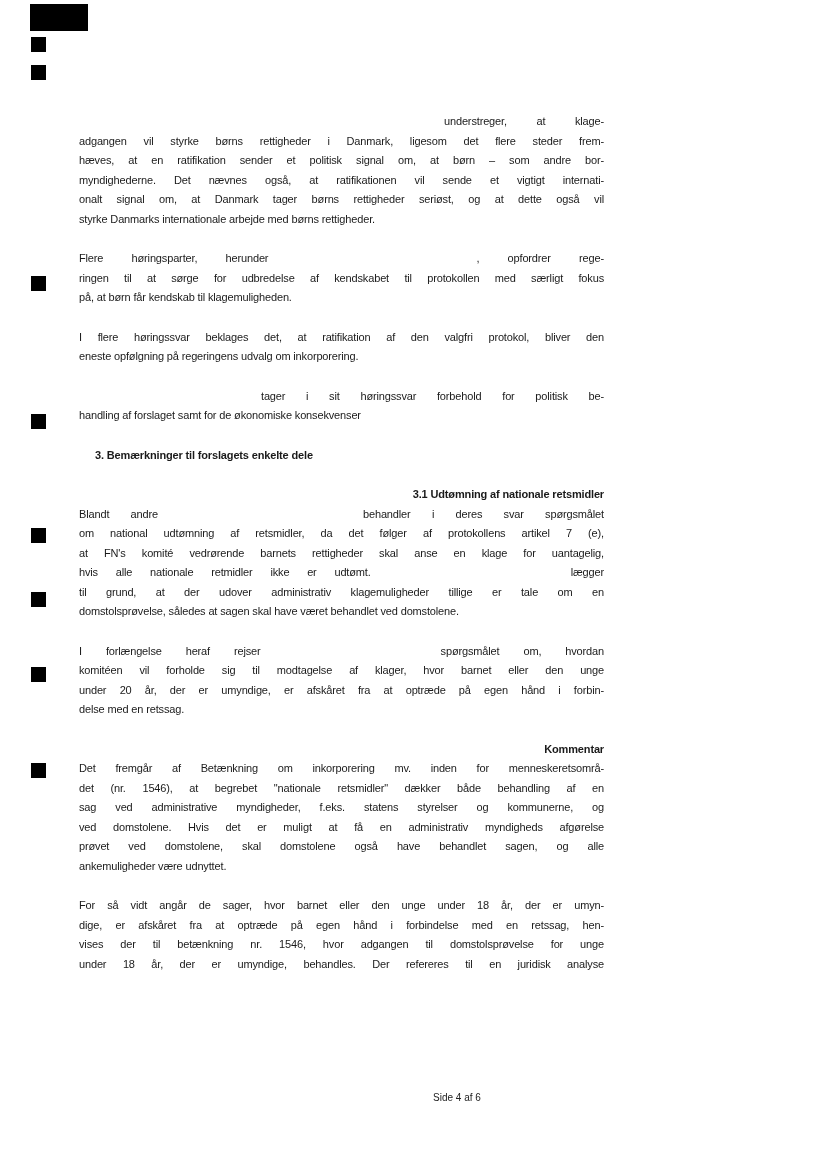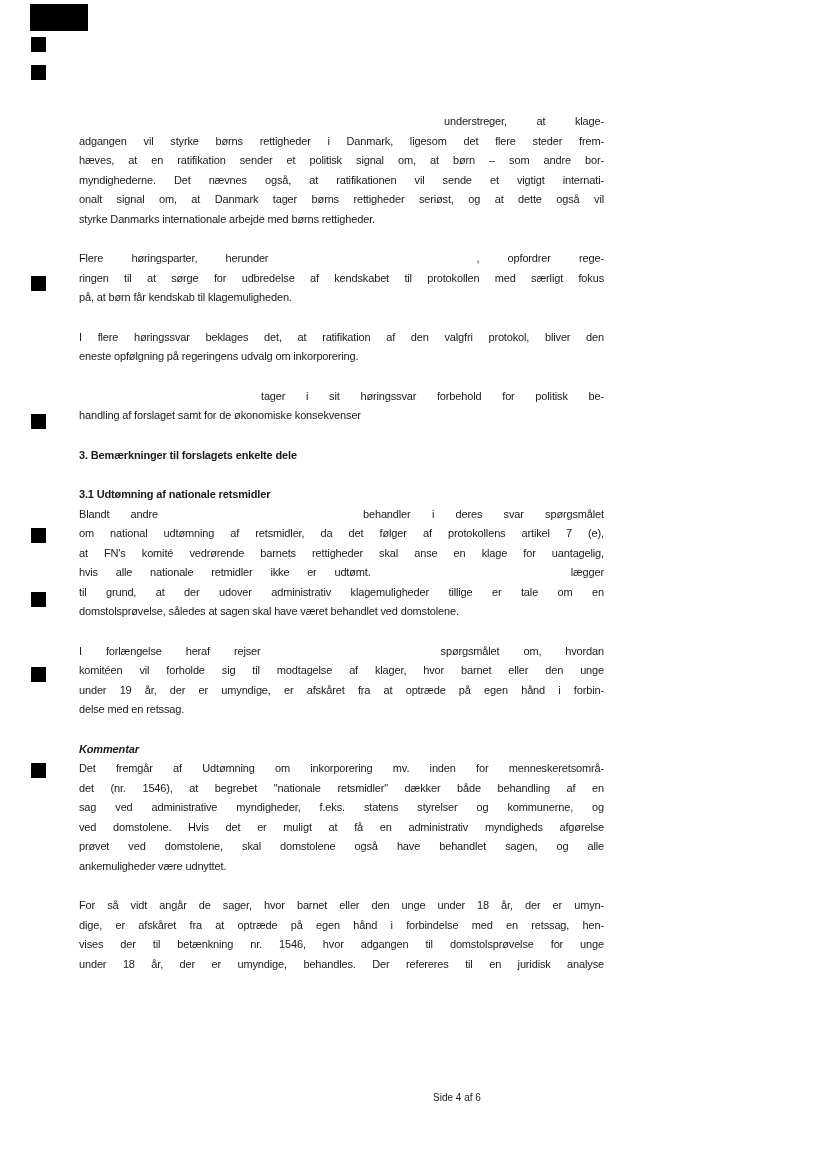--- a/index.html
+++ b/index.html
@@ -15,23 +15,23 @@
     position: absolute;
     left: 79px;
     top: 112px;
     width: 525px;
     font-size: 11px;
     line-height: 19.5px;
     letter-spacing: -0.15px;
     color: #1a1a1a;
   }
   .block { margin: 0 0 20px 0; }
-  .block.tight { margin-bottom: 0; }
-  .heading { font-weight: bold; }
-  .heading-italic { font-weight: bold; font-style: italic; }
+  .block.tight { margin-bottom: 0; text-align: right; }
+  .heading { font-weight: bold; margin-left: 16px; }
+  .heading-italic { font-weight: bold; }
   .line {
     text-align: justify;
     text-align-last: justify;
     height: 19.5px;
     overflow: hidden;
     white-space: normal;
   }
   .line.last { text-align-last: left; }
   .redacted-gap {
     display: inline-block;
@@ -93,26 +93,26 @@
       <div class="line">Blandt andre<span class="redacted-gap" style="width: 205px;"></span>behandler i deres svar spørgsmålet</div>
       <div class="line">om national udtømning af retsmidler, da det følger af protokollens artikel 7 (e),</div>
       <div class="line">at FN's komité vedrørende barnets rettigheder skal anse en klage for uantagelig,</div>
       <div class="line">hvis alle nationale retmidler ikke er udtømt.<span class="redacted-gap" style="width: 200px;"></span>lægger</div>
       <div class="line">til grund, at der udover administrativ klagemuligheder tillige er tale om en</div>
       <div class="line last">domstolsprøvelse, således at sagen skal have været behandlet ved domstolene.</div>
     </div>
     <div class="block paragraph">
       <div class="line">I forlængelse heraf rejser<span class="redacted-gap" style="width: 180px;"></span>spørgsmålet om, hvordan</div>
       <div class="line">komitéen vil forholde sig til modtagelse af klager, hvor barnet eller den unge</div>
-      <div class="line">under 19 år, der er umyndige, er afskåret fra at optræde på egen hånd i forbin-</div>
+      <div class="line">under 20 år, der er umyndige, er afskåret fra at optræde på egen hånd i forbin-</div>
       <div class="line last">delse med en retssag.</div>
     </div>
     <div class="block heading-italic tight">Kommentar</div>
     <div class="block paragraph">
-      <div class="line">Det fremgår af Udtømning om inkorporering mv. inden for menneskeretsområ-</div>
+      <div class="line">Det fremgår af Betænkning om inkorporering mv. inden for menneskeretsområ-</div>
       <div class="line">det (nr. 1546), at begrebet "nationale retsmidler" dækker både behandling af en</div>
       <div class="line">sag ved administrative myndigheder, f.eks. statens styrelser og kommunerne, og</div>
       <div class="line">ved domstolene. Hvis det er muligt at få en administrativ myndigheds afgørelse</div>
       <div class="line">prøvet ved domstolene, skal domstolene også have behandlet sagen, og alle</div>
       <div class="line last">ankemuligheder være udnyttet.</div>
     </div>
     <div class="block paragraph">
       <div class="line">For så vidt angår de sager, hvor barnet eller den unge under 18 år, der er umyn-</div>
       <div class="line">dige, er afskåret fra at optræde på egen hånd i forbindelse med en retssag, hen-</div>
       <div class="line">vises der til betænkning nr. 1546, hvor adgangen til domstolsprøvelse for unge</div>

